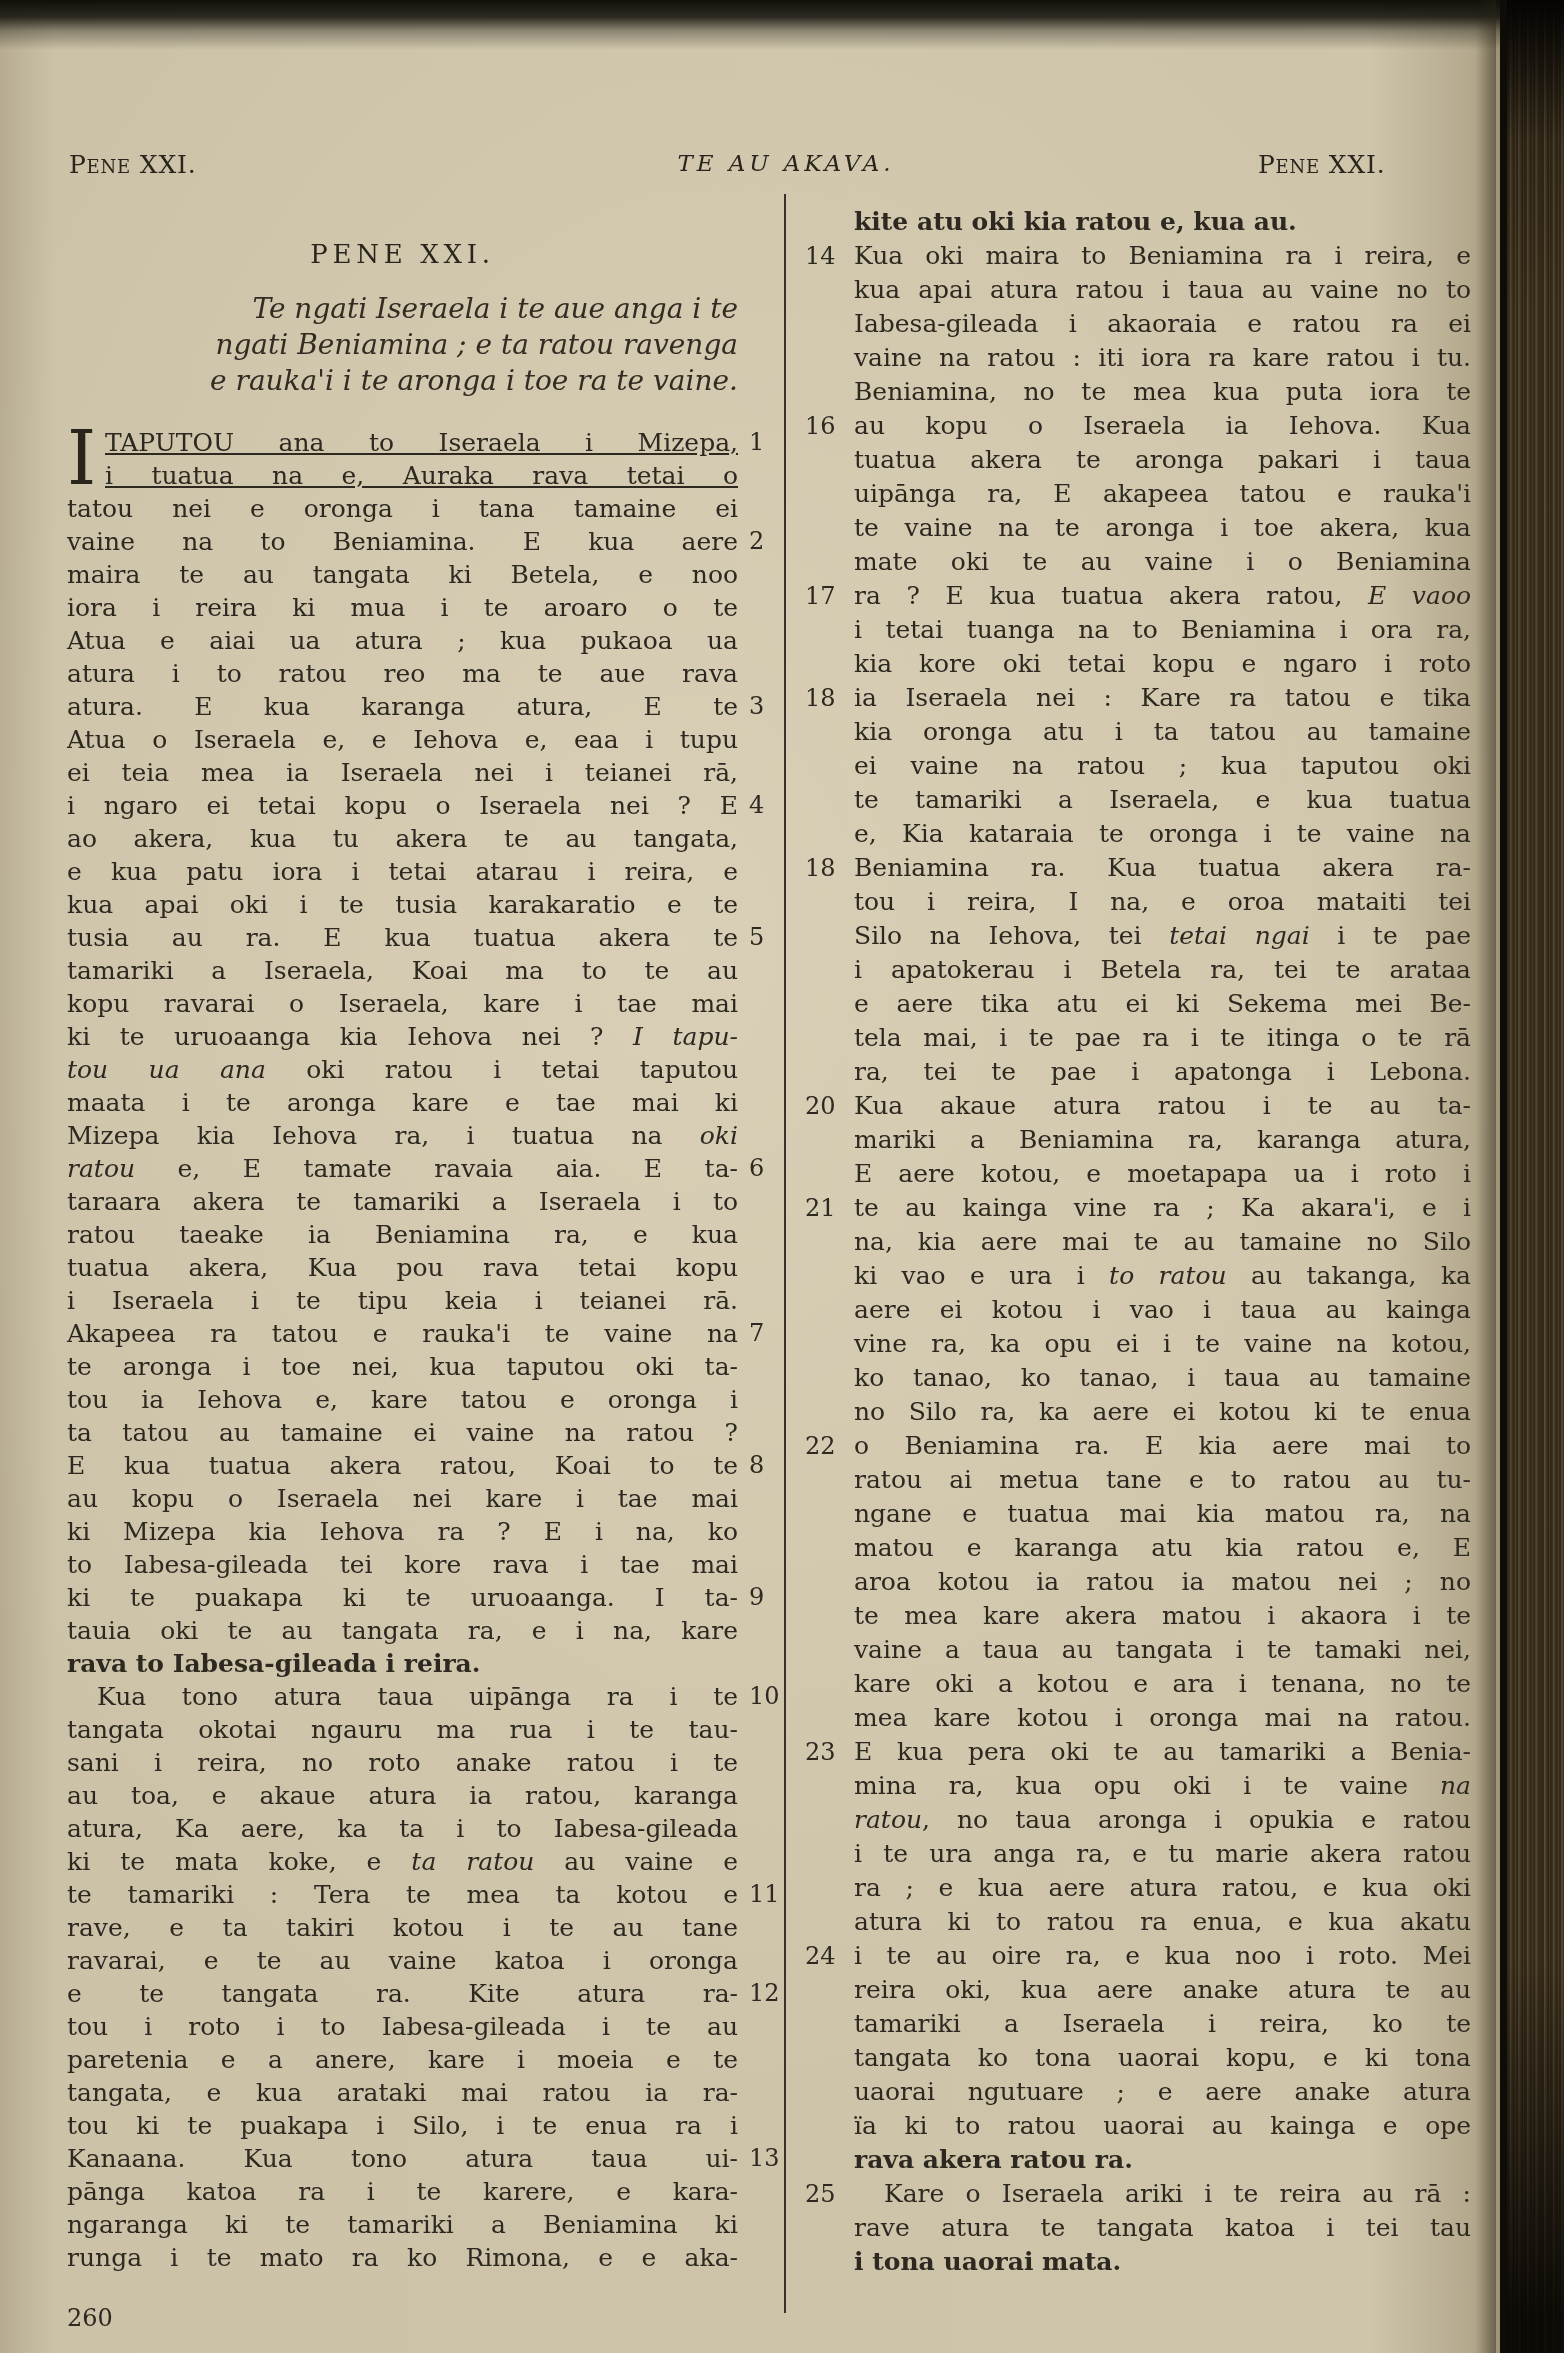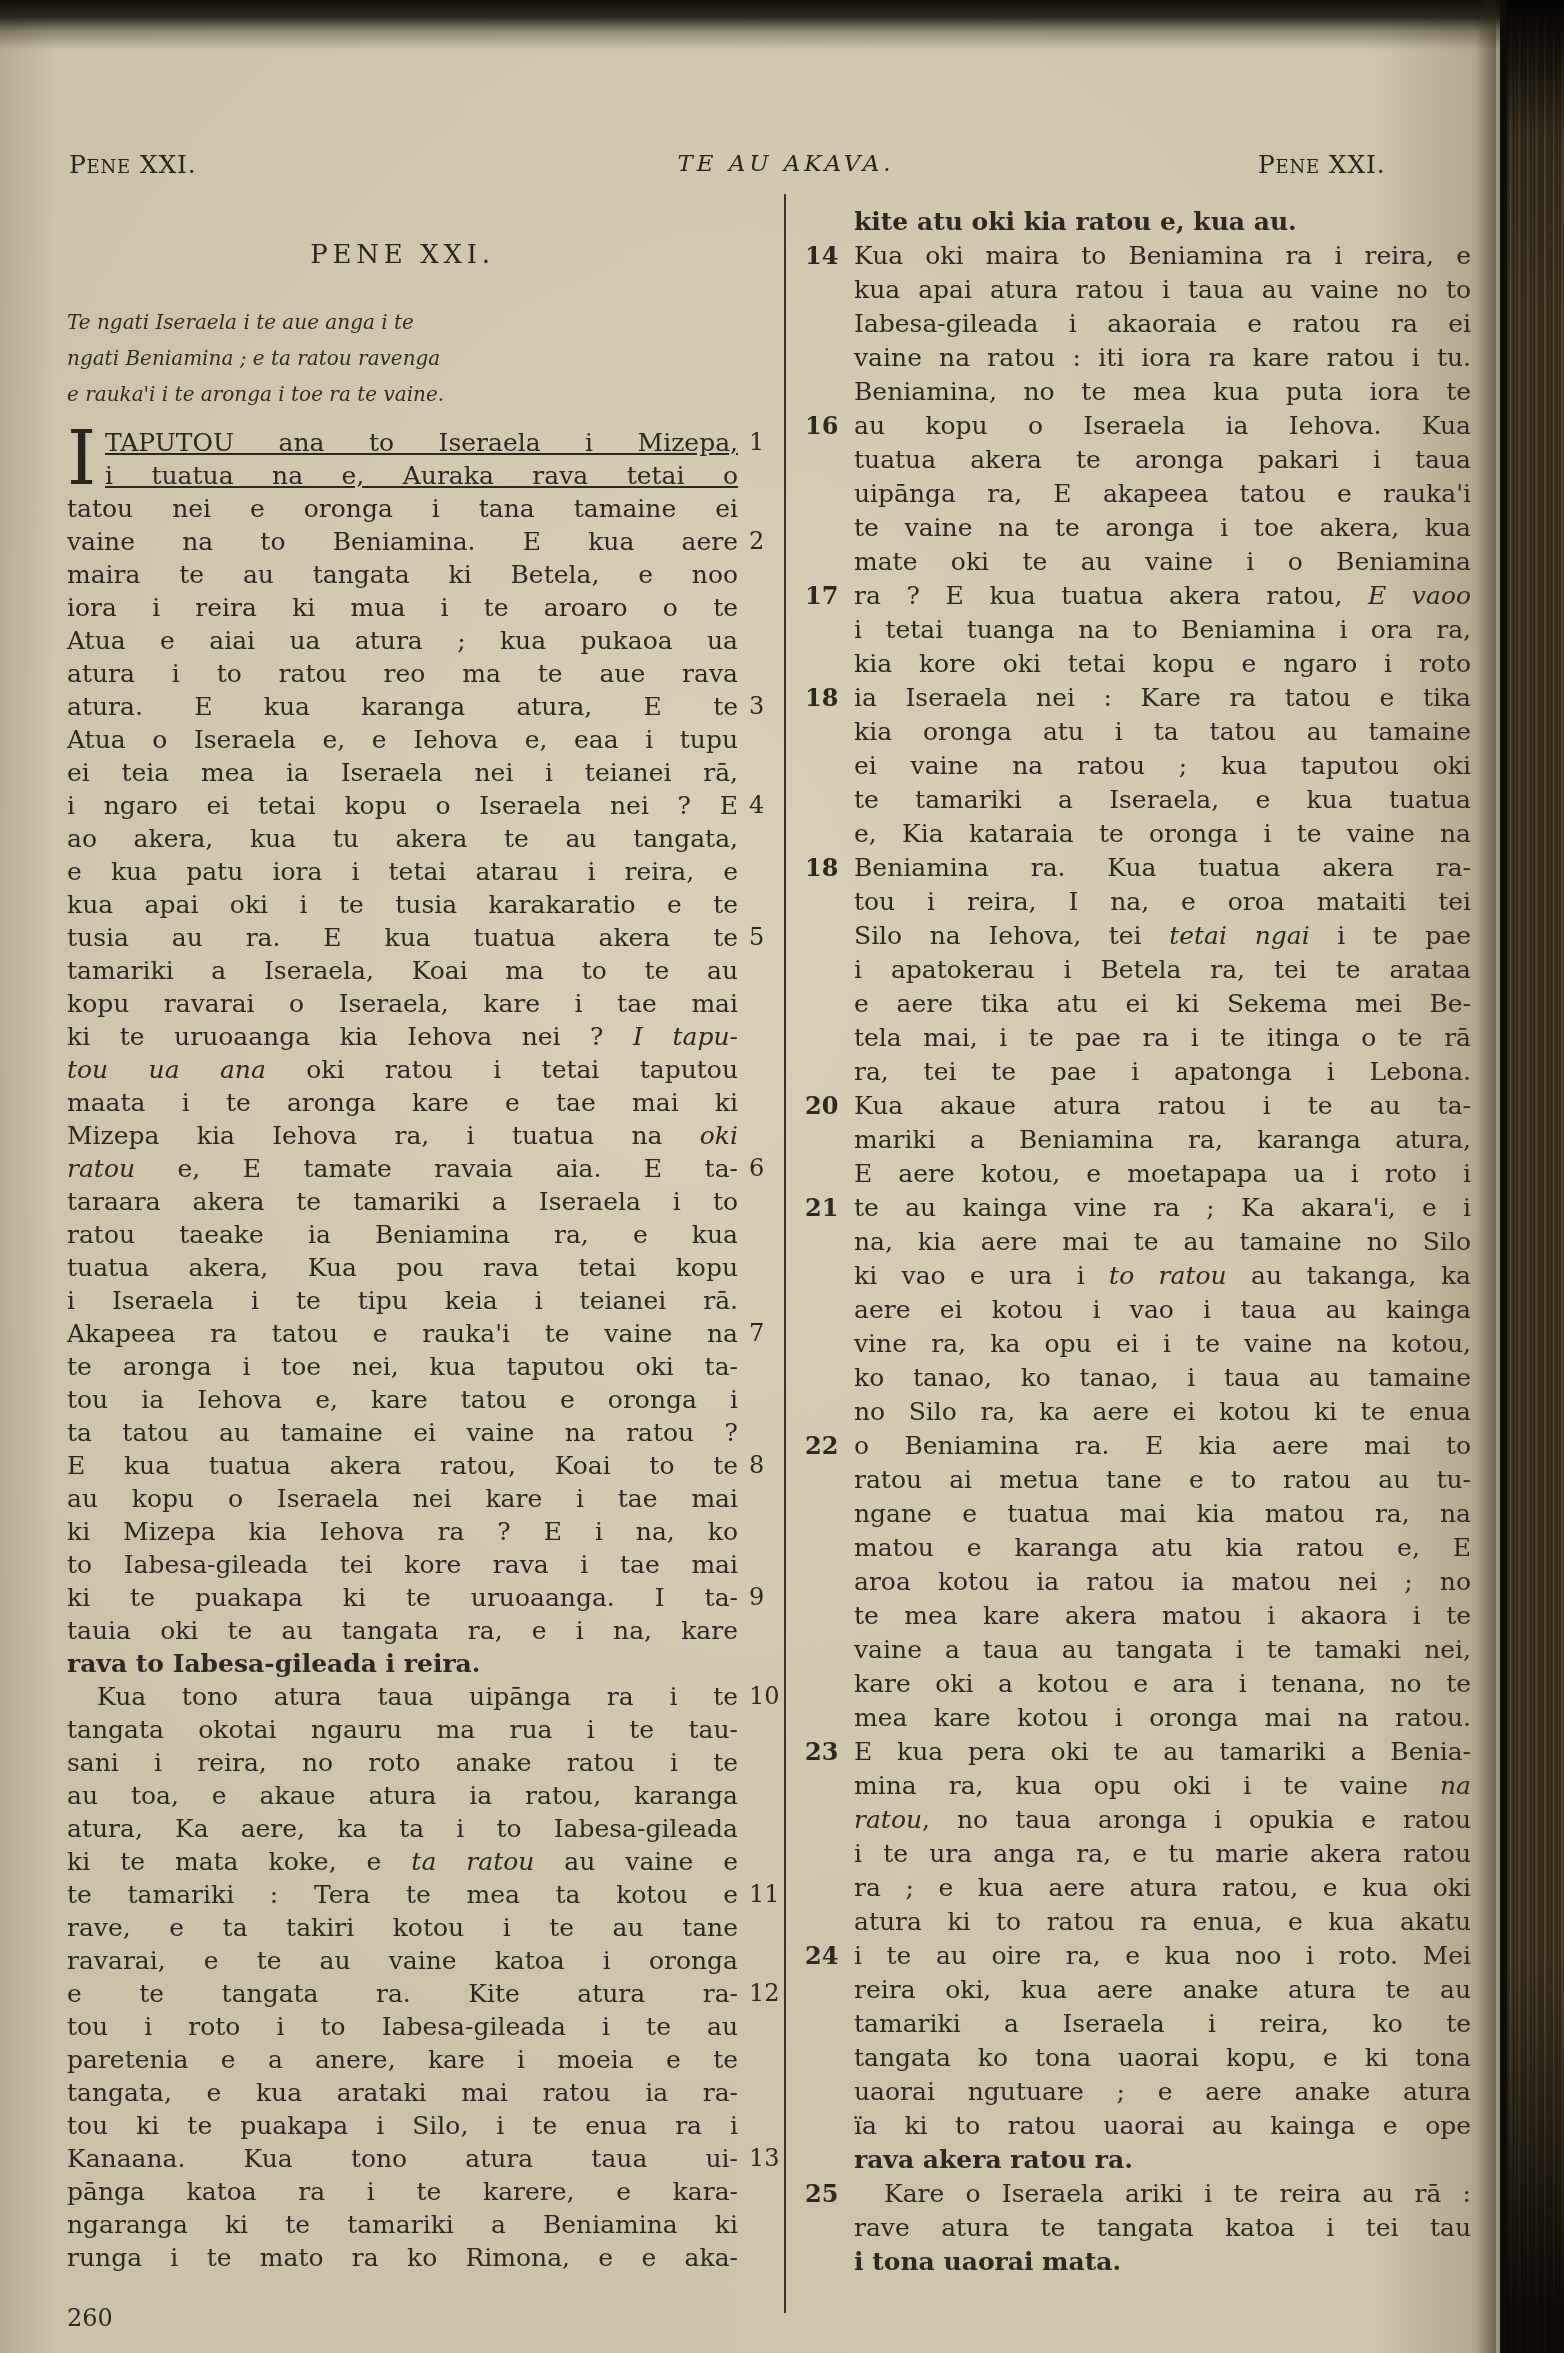--- a/index.html
+++ b/index.html
@@ -40,38 +40,38 @@
   .running.smallcaps{font-variant:small-caps;}
   .header-left{left:69px;}
   .header-center{left:786px;transform:translateX(-50%);font-size:23px;letter-spacing:3.9px;font-style:italic;}
   .header-right{left:1258px;}
   
   .chapter-title{
     position:absolute;left:67px;top:239px;width:671px;text-align:center;
     font-size:26px;letter-spacing:4.7px;color:#2a251c;
   }
   .summary{
-    position:absolute;left:67px;top:304px;width:671px;text-align:left;
-    font-style:italic;font-size:20px;line-height:36px;color:#322c22;
+    position:absolute;left:67px;top:291px;width:671px;text-align:right;
+    font-style:italic;font-size:28px;line-height:36px;color:#322c22;
   }
   
   .vrule{position:absolute;left:784px;top:194px;width:1.6px;height:2119px;background:#383228;}
   .col{position:absolute;font-size:25px;}
   .col-left{left:67px;top:426px;width:671px;}
   .col-right{left:854px;top:205px;width:617px;}
   .line{position:relative;}
   .col-left .line{height:33px;line-height:33px;}
   .col-right .line{height:34px;line-height:34px;}
   .ltext{display:block;text-align:justify;text-align-last:justify;white-space:nowrap;}
   .line.end .ltext{text-align-last:left;font-weight:bold;}
   .line.ind .ltext{padding-left:30px;}
   .line.dcpad .ltext{padding-left:38px;text-decoration:underline;}
   .vnum{position:absolute;top:0;font-size:24px;color:#2e2920;}
   .col-left .vnum{left:682px;}
-  .col-right .vnum{left:-49px;font-weight:bold;}
+  .col-right .vnum{left:-49px;}
   .dropcap{
     position:absolute;left:0px;top:0px;font-size:74px;line-height:64px;color:#2a251c;
   }
   .page-number{
     position:absolute;left:67px;top:2304px;width:671px;
     font-size:24px;color:#2e2920;
   }
   i{font-style:italic;}
 </style>
 </head>

